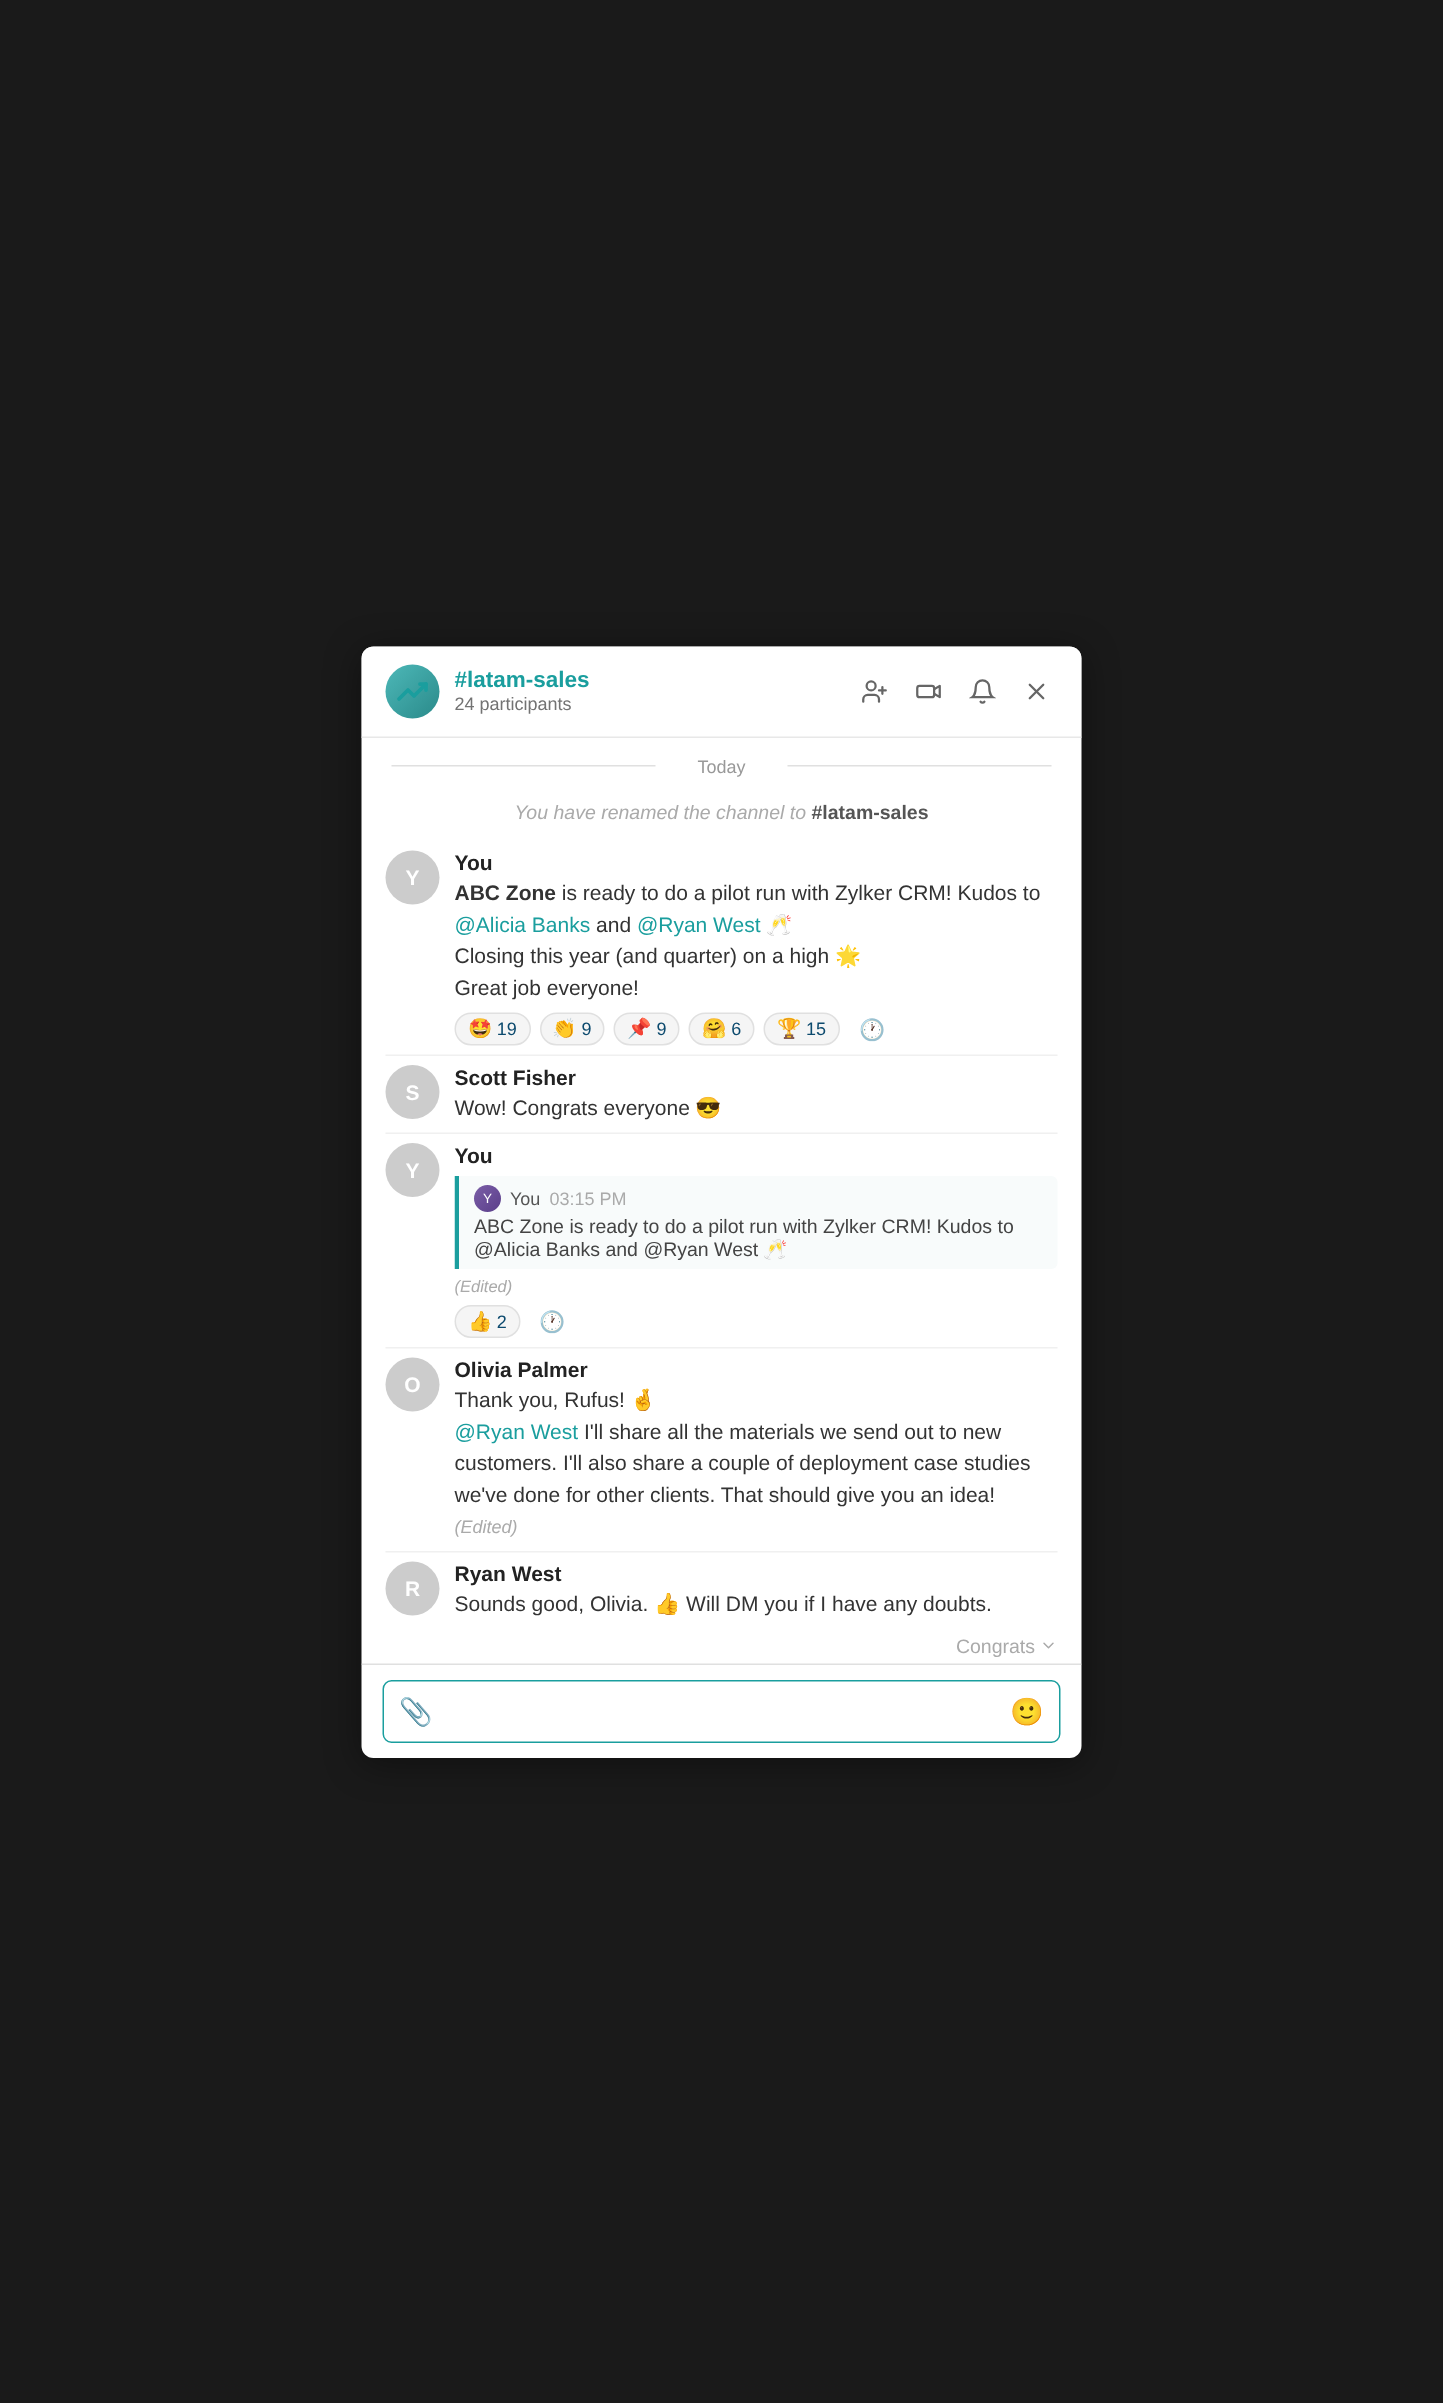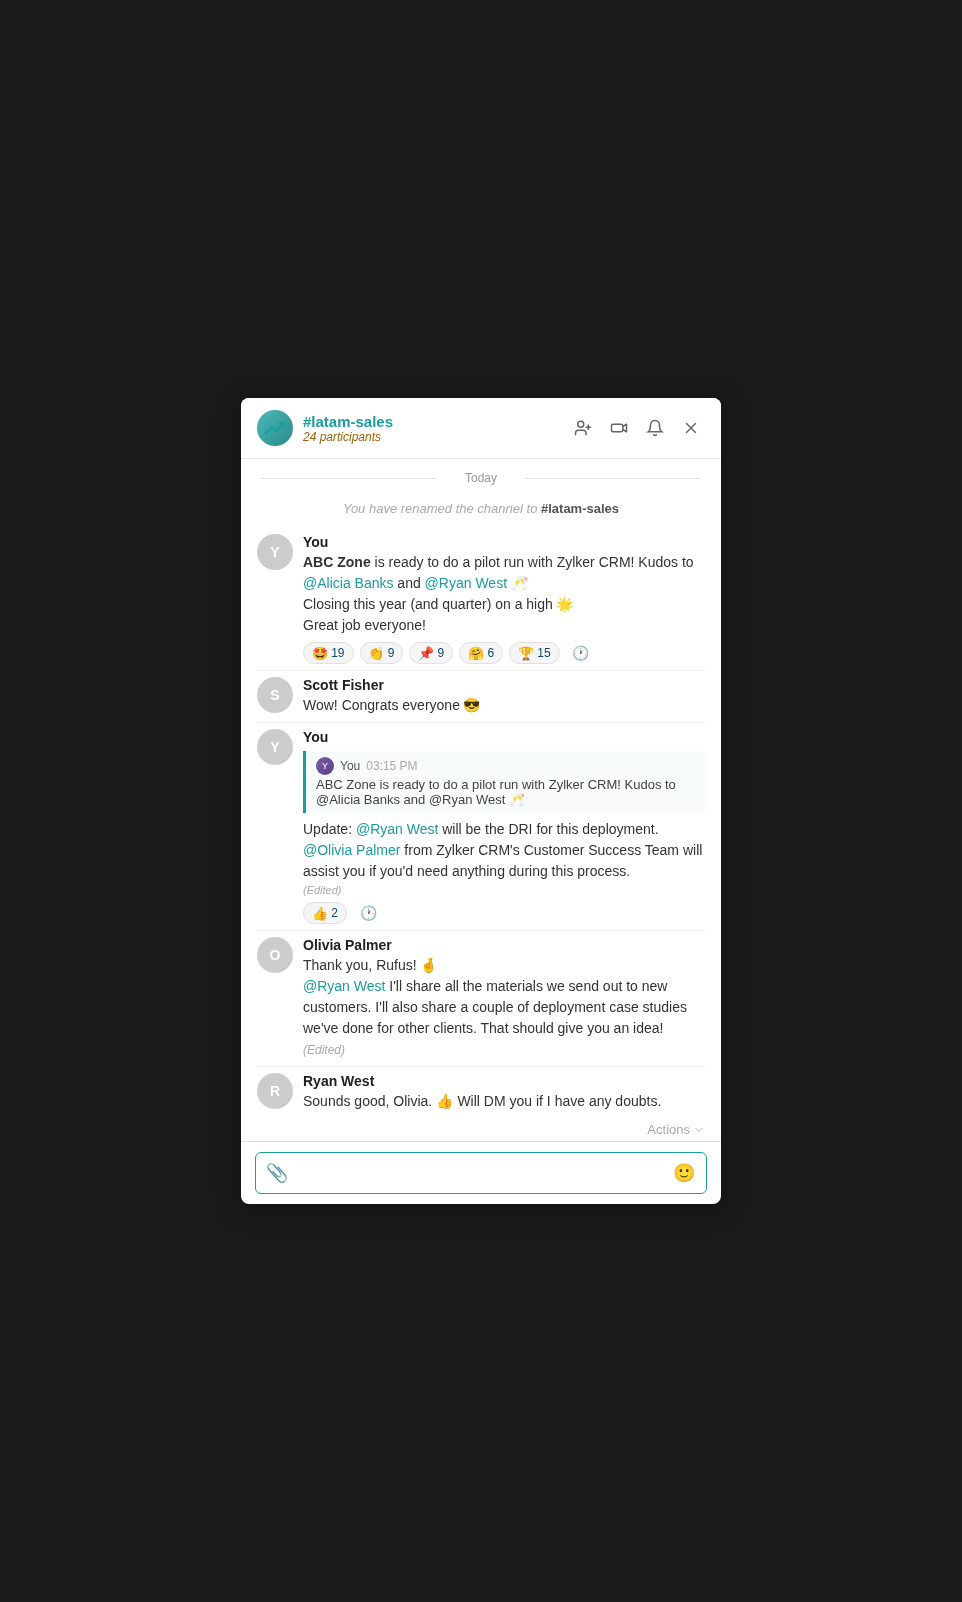--- a/index.html
+++ b/index.html
@@ -42,23 +42,22 @@
       flex-shrink: 0;
     }
     .header-avatar svg { width: 24px; height: 24px; }
     .header-info { flex: 1; }
     .header-channel {
       color: #1a9e9e;
       font-weight: 700;
       font-size: 15px;
     }
     .header-participants {
-      color: #a16207;
+      color: #737373;
       font-size: 12px;
-      font-style: italic;
     }
     .header-actions {
       display: flex;
       gap: 8px;
       align-items: center;
     }
     .header-icon {
       width: 28px;
       height: 28px;
       display: flex;
@@ -368,24 +367,20 @@
       <div class="quote-block">
         <div class="quote-sender">
           <span class="quote-avatar">Y</span>
           <span>You</span>
           <span class="quote-time">03:15 PM</span>
         </div>
         <div class="quote-text">
           <span class="bold">ABC Zone</span> is ready to do a pilot run with Zylker CRM! Kudos to @Alicia Banks and @Ryan West 🥂
         </div>
       </div>
-      <div class="message-text">
-        Update: <span class="mention">@Ryan West</span> will be the DRI for this deployment.
-        <span class="mention">@Olivia Palmer</span> from Zylker CRM's Customer Success Team will assist you if you'd need anything during this process.
-      </div>
       <div class="edited-label">(Edited)</div>
       <div class="reactions">
         <div class="reaction">
             <span>👍</span>
             <span class="reaction-count">2</span>
           </div>
         <div class="reaction-add">🕐</div>
       </div>
     </div>
   </div>
@@ -408,21 +403,21 @@
   <div class="message">
     <div class="avatar-person avatar-ryan">R</div>
     <div class="message-body">
       <div class="message-sender">Ryan West</div>
       <div class="message-text">Sounds good, Olivia. 👍 Will DM you if I have any doubts.</div>
     </div>
   </div>
 
   <div class="actions-row">
     <div class="actions-btn">
-      <span>Actions</span>
+      <span>Congrats</span>
       <svg width="12" height="12" viewBox="0 0 24 24" fill="none">
         <polyline points="6,9 12,15 18,9" stroke="#aaa" stroke-width="2" stroke-linecap="round" stroke-linejoin="round"></polyline>
       </svg>
     </div>
   </div>
 
   <div class="input-area">
     <div class="input-box">
       <span class="input-attach">📎</span>
       <input class="input-field" type="text" placeholder="" style="">

